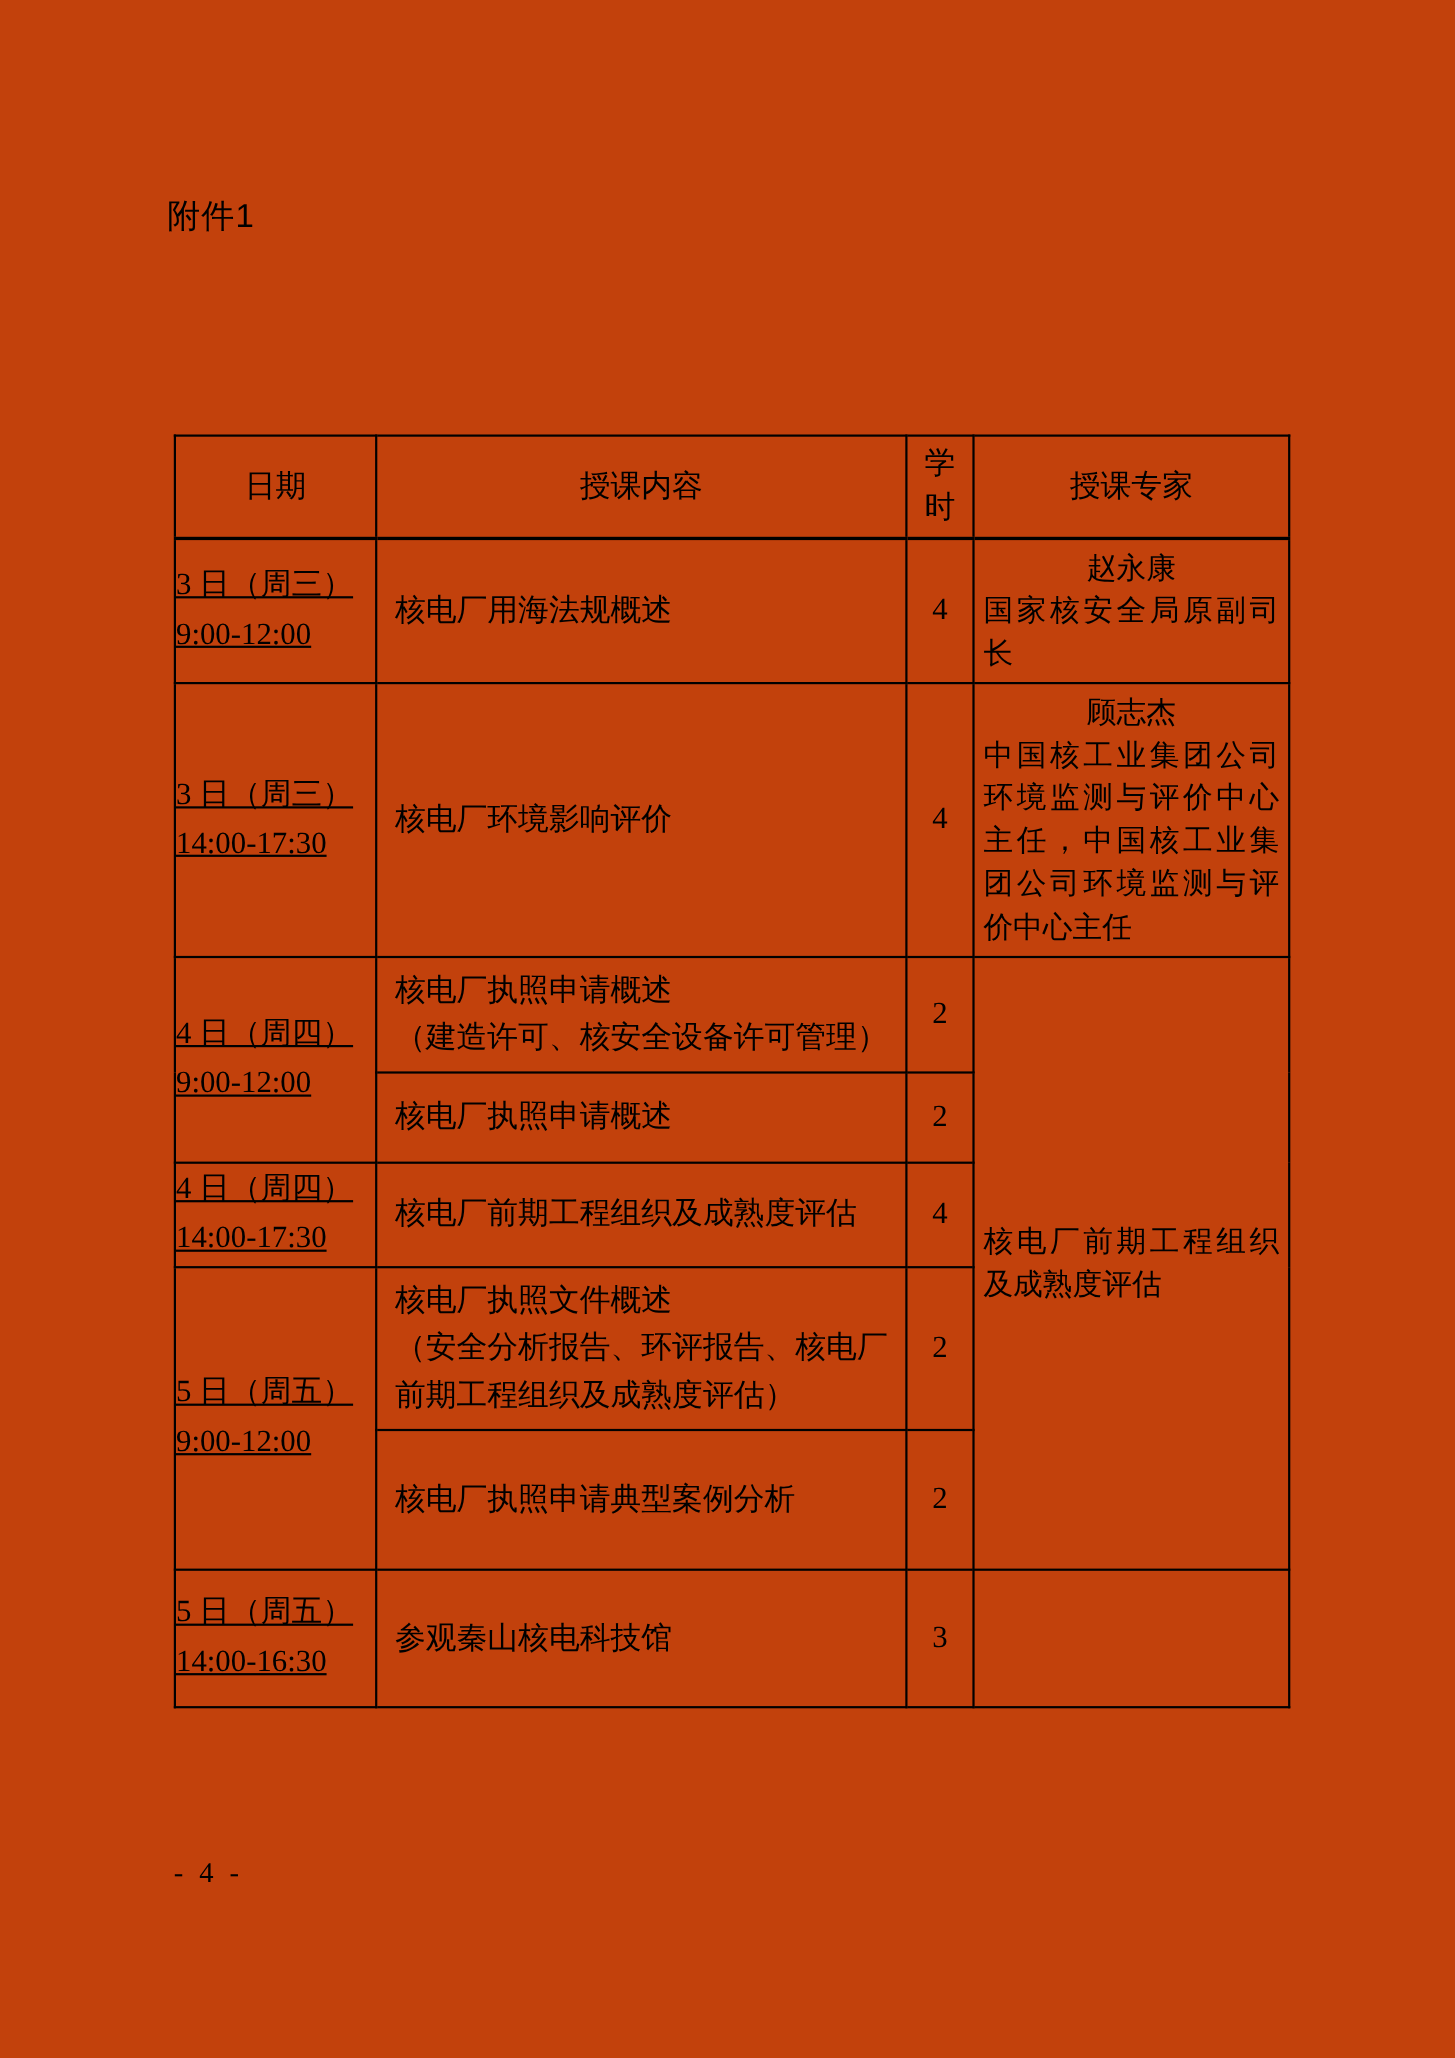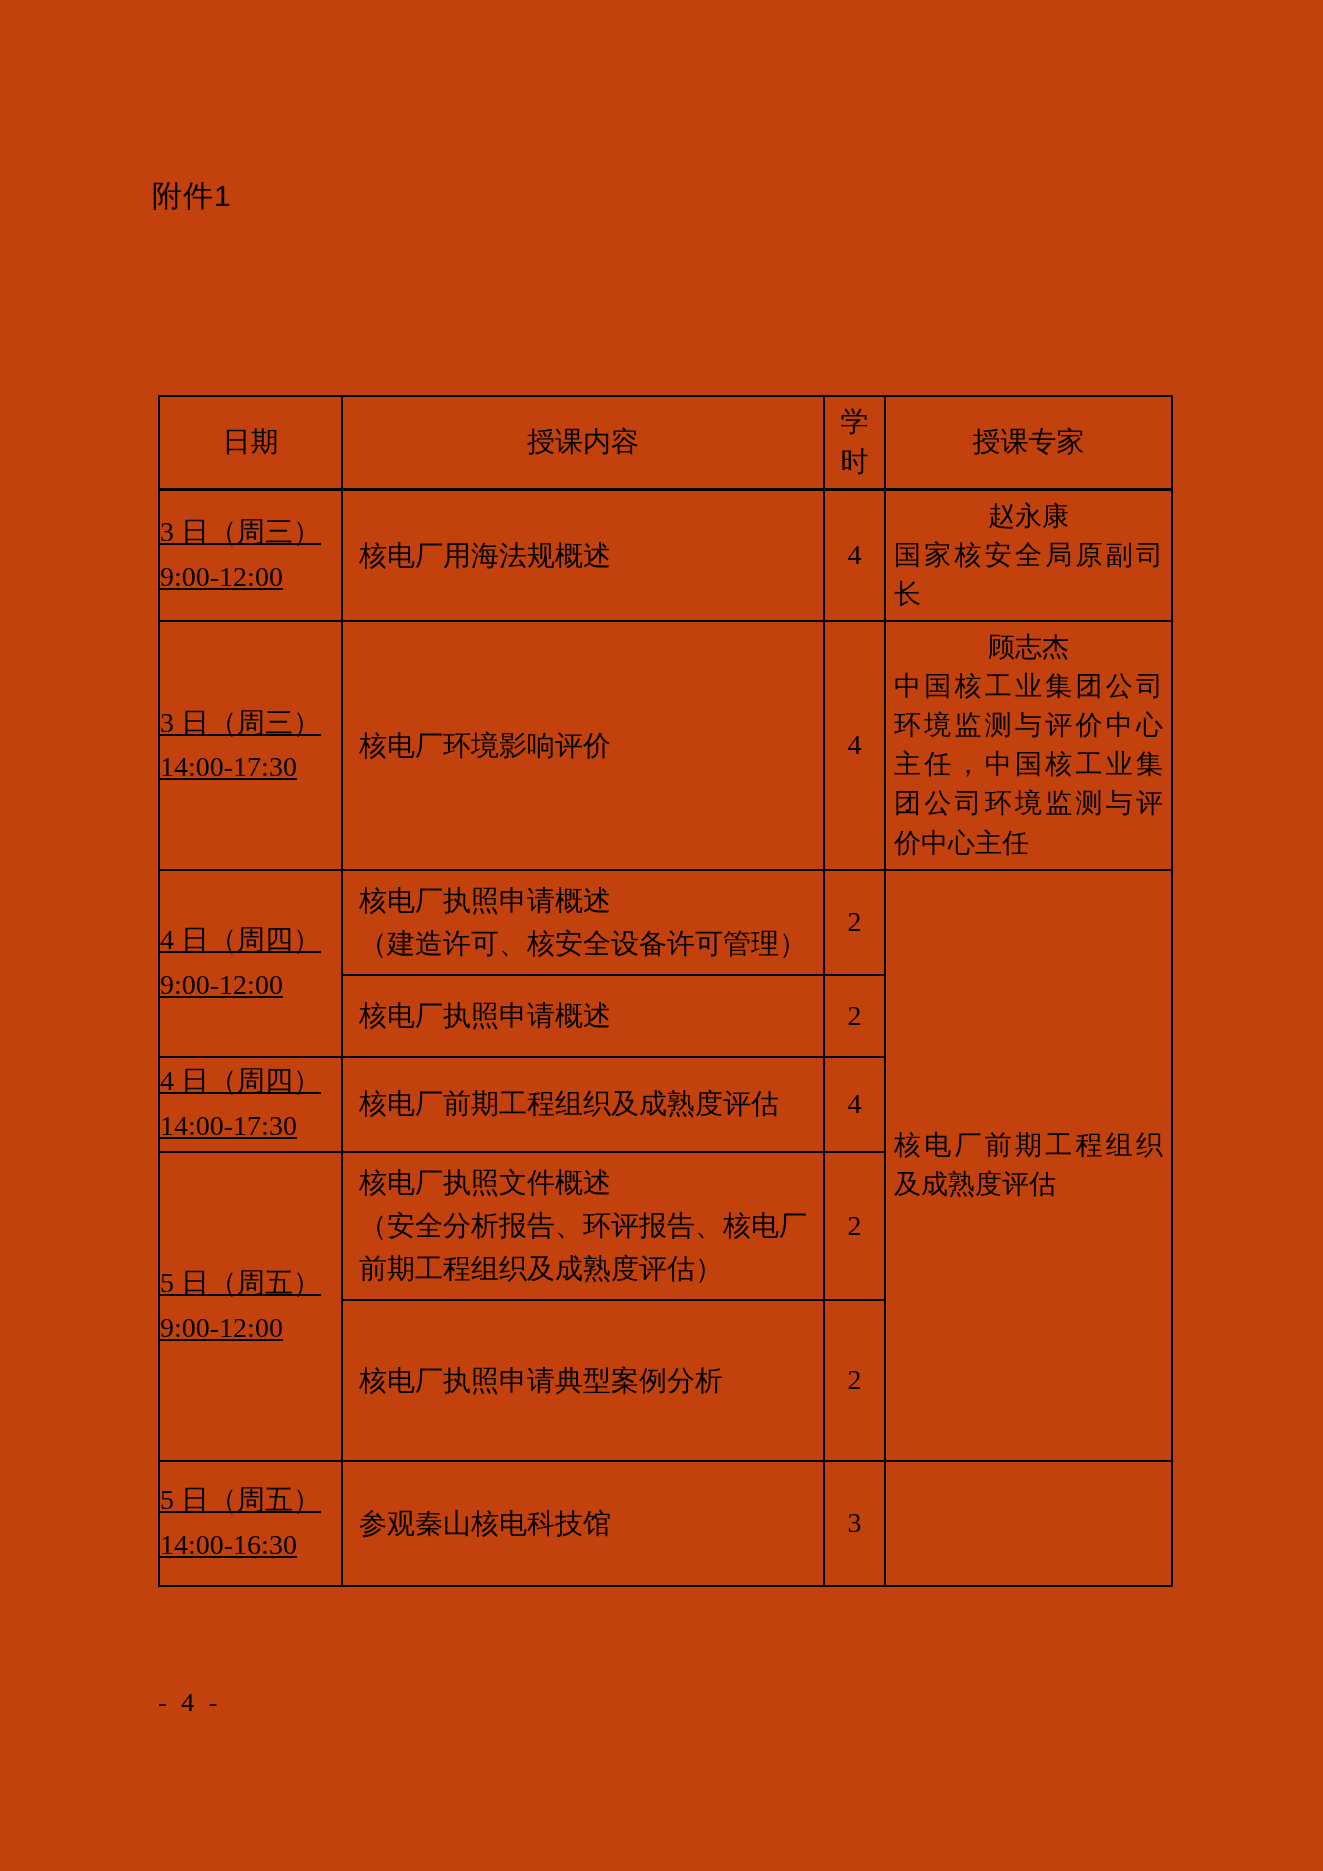--- a/index.html
+++ b/index.html
@@ -47,21 +47,21 @@
   }
   tr.header-row { height: 93px; }
   tr.header-row th { border-bottom: 3px solid #000000; text-align: center; }
   .hours-header { line-height: 1.45; }
   tr.r1 { height: 129px; }
   tr.r2 { height: 236px; }
   tr.r3a { height: 92px; }
   tr.r3b { height: 82px; }
   tr.r4 { height: 95px; }
   tr.r5a { height: 128px; }
-  tr.r5b { height: 161px; margin-left: 32px; }
+  tr.r5b { height: 127px; margin-left: 32px; }
   tr.r6 { height: 125px; }
   .c-date { text-align: left; line-height: 1.6; text-decoration: underline; }
   .c-content {
     text-align: left;
     padding: 8px 8px 8px 16px;
     line-height: 1.55;
     word-break: break-all;
   }
   .c-content .line:empty { display: none; }
   .c-hours { text-align: center; }

